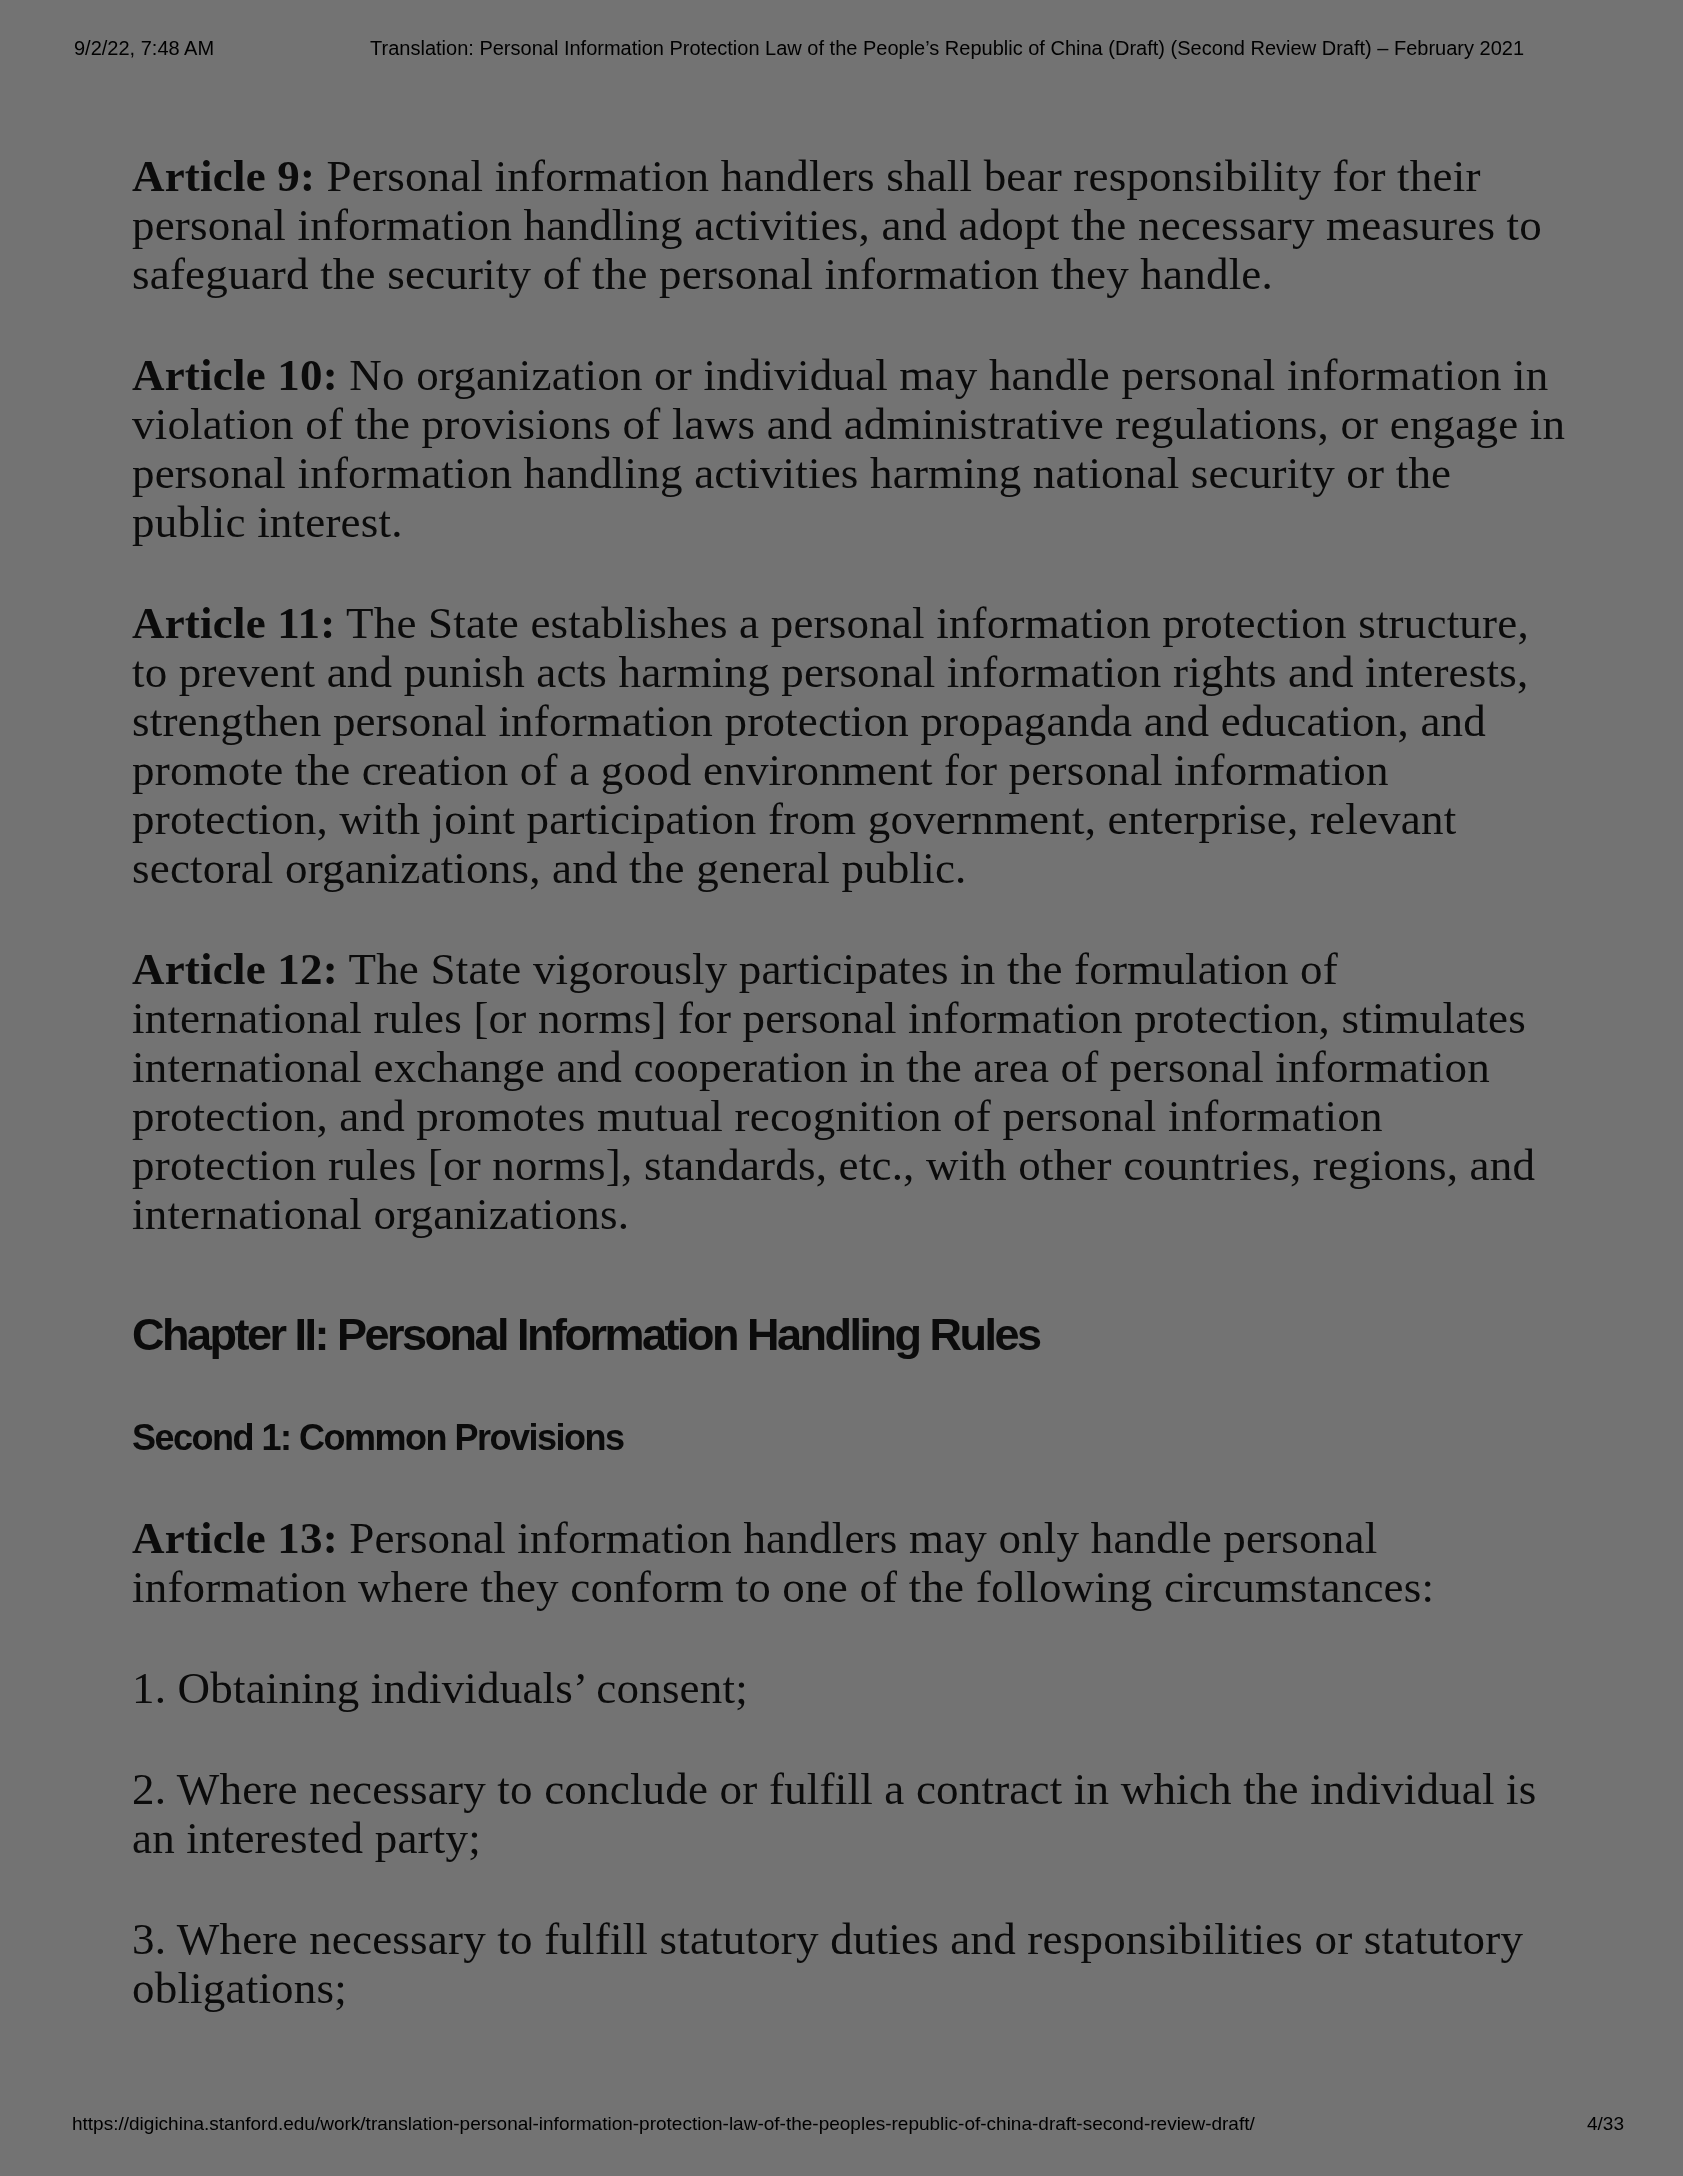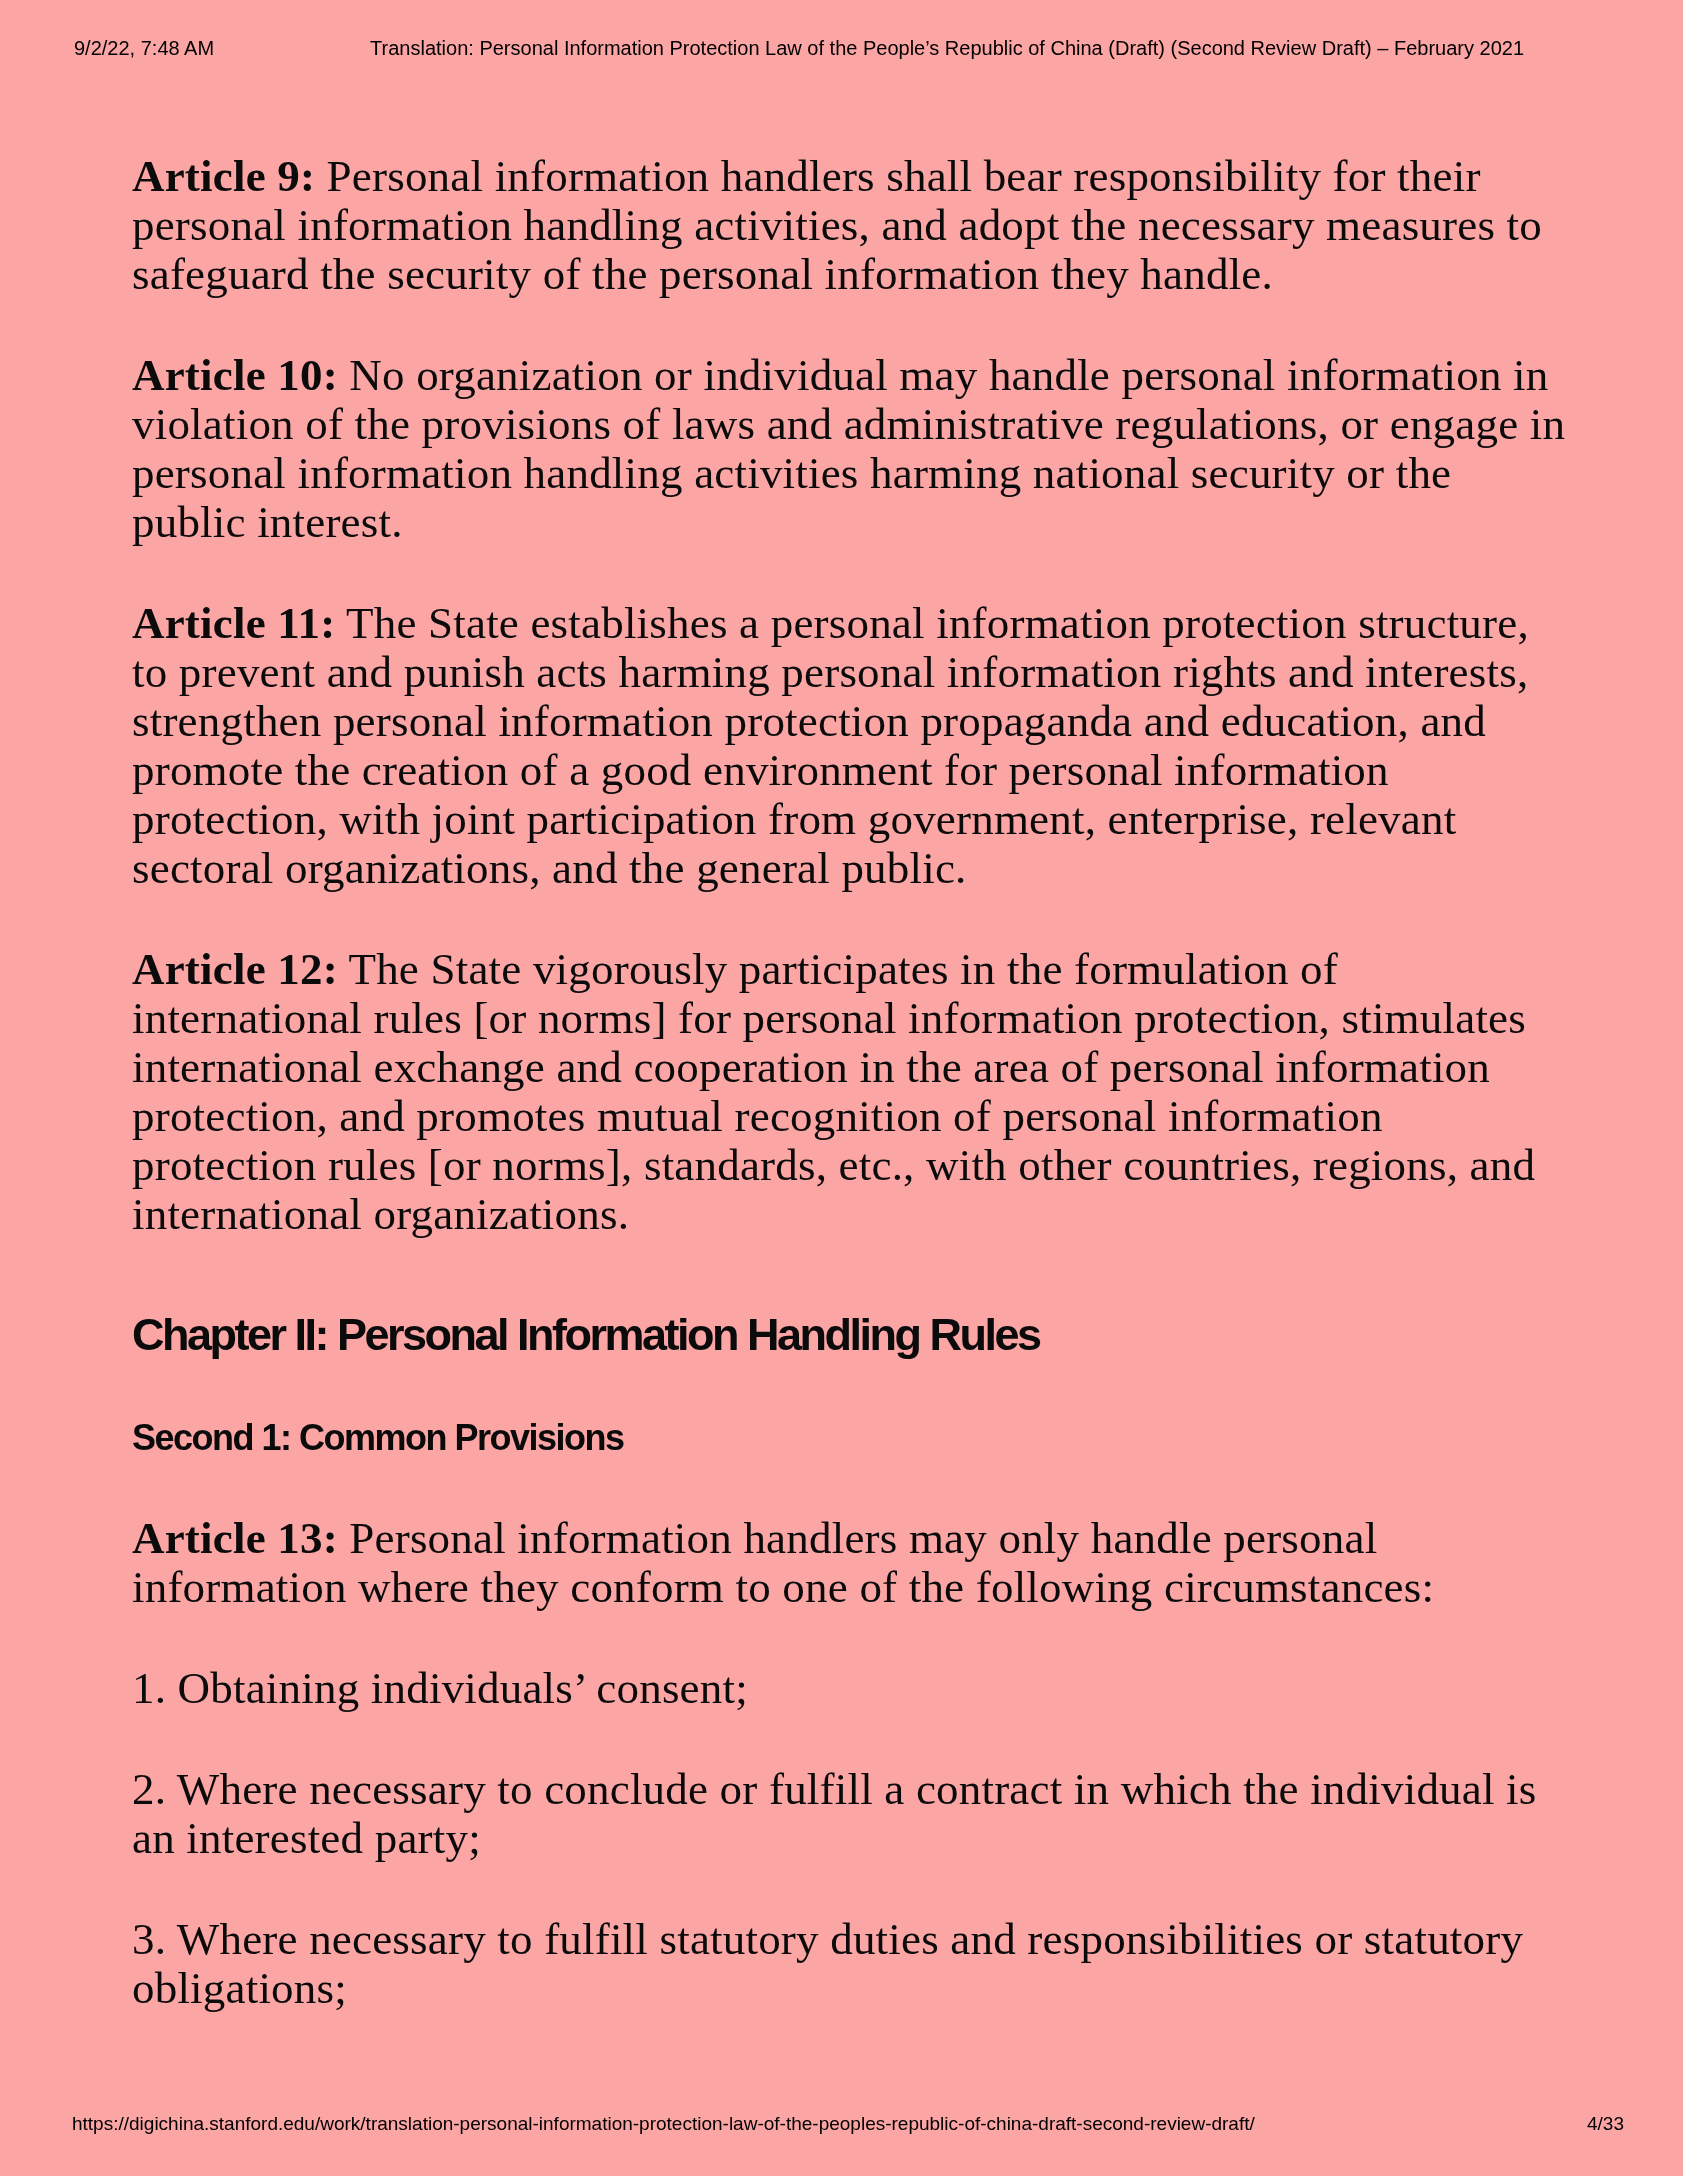--- a/index.html
+++ b/index.html
@@ -1,21 +1,21 @@
 <!DOCTYPE html>
 <html><head>
 <meta charset="utf-8">
 <style>
   * { margin: 0; padding: 0; box-sizing: border-box; }
   html, body { background: #ffffff; }
   .page {
     position: relative;
     width: 1683px;
     height: 2176px;
-    background: #fca5a5;
+    background: #737373;
     color: #0b0b0b;
     font-family: "Liberation Serif", "DejaVu Serif", serif;
     overflow: hidden;
   }
   .print-header {
     position: absolute;
     top: 36px;
     left: 74px;
     right: 62px;
     display: flex;

